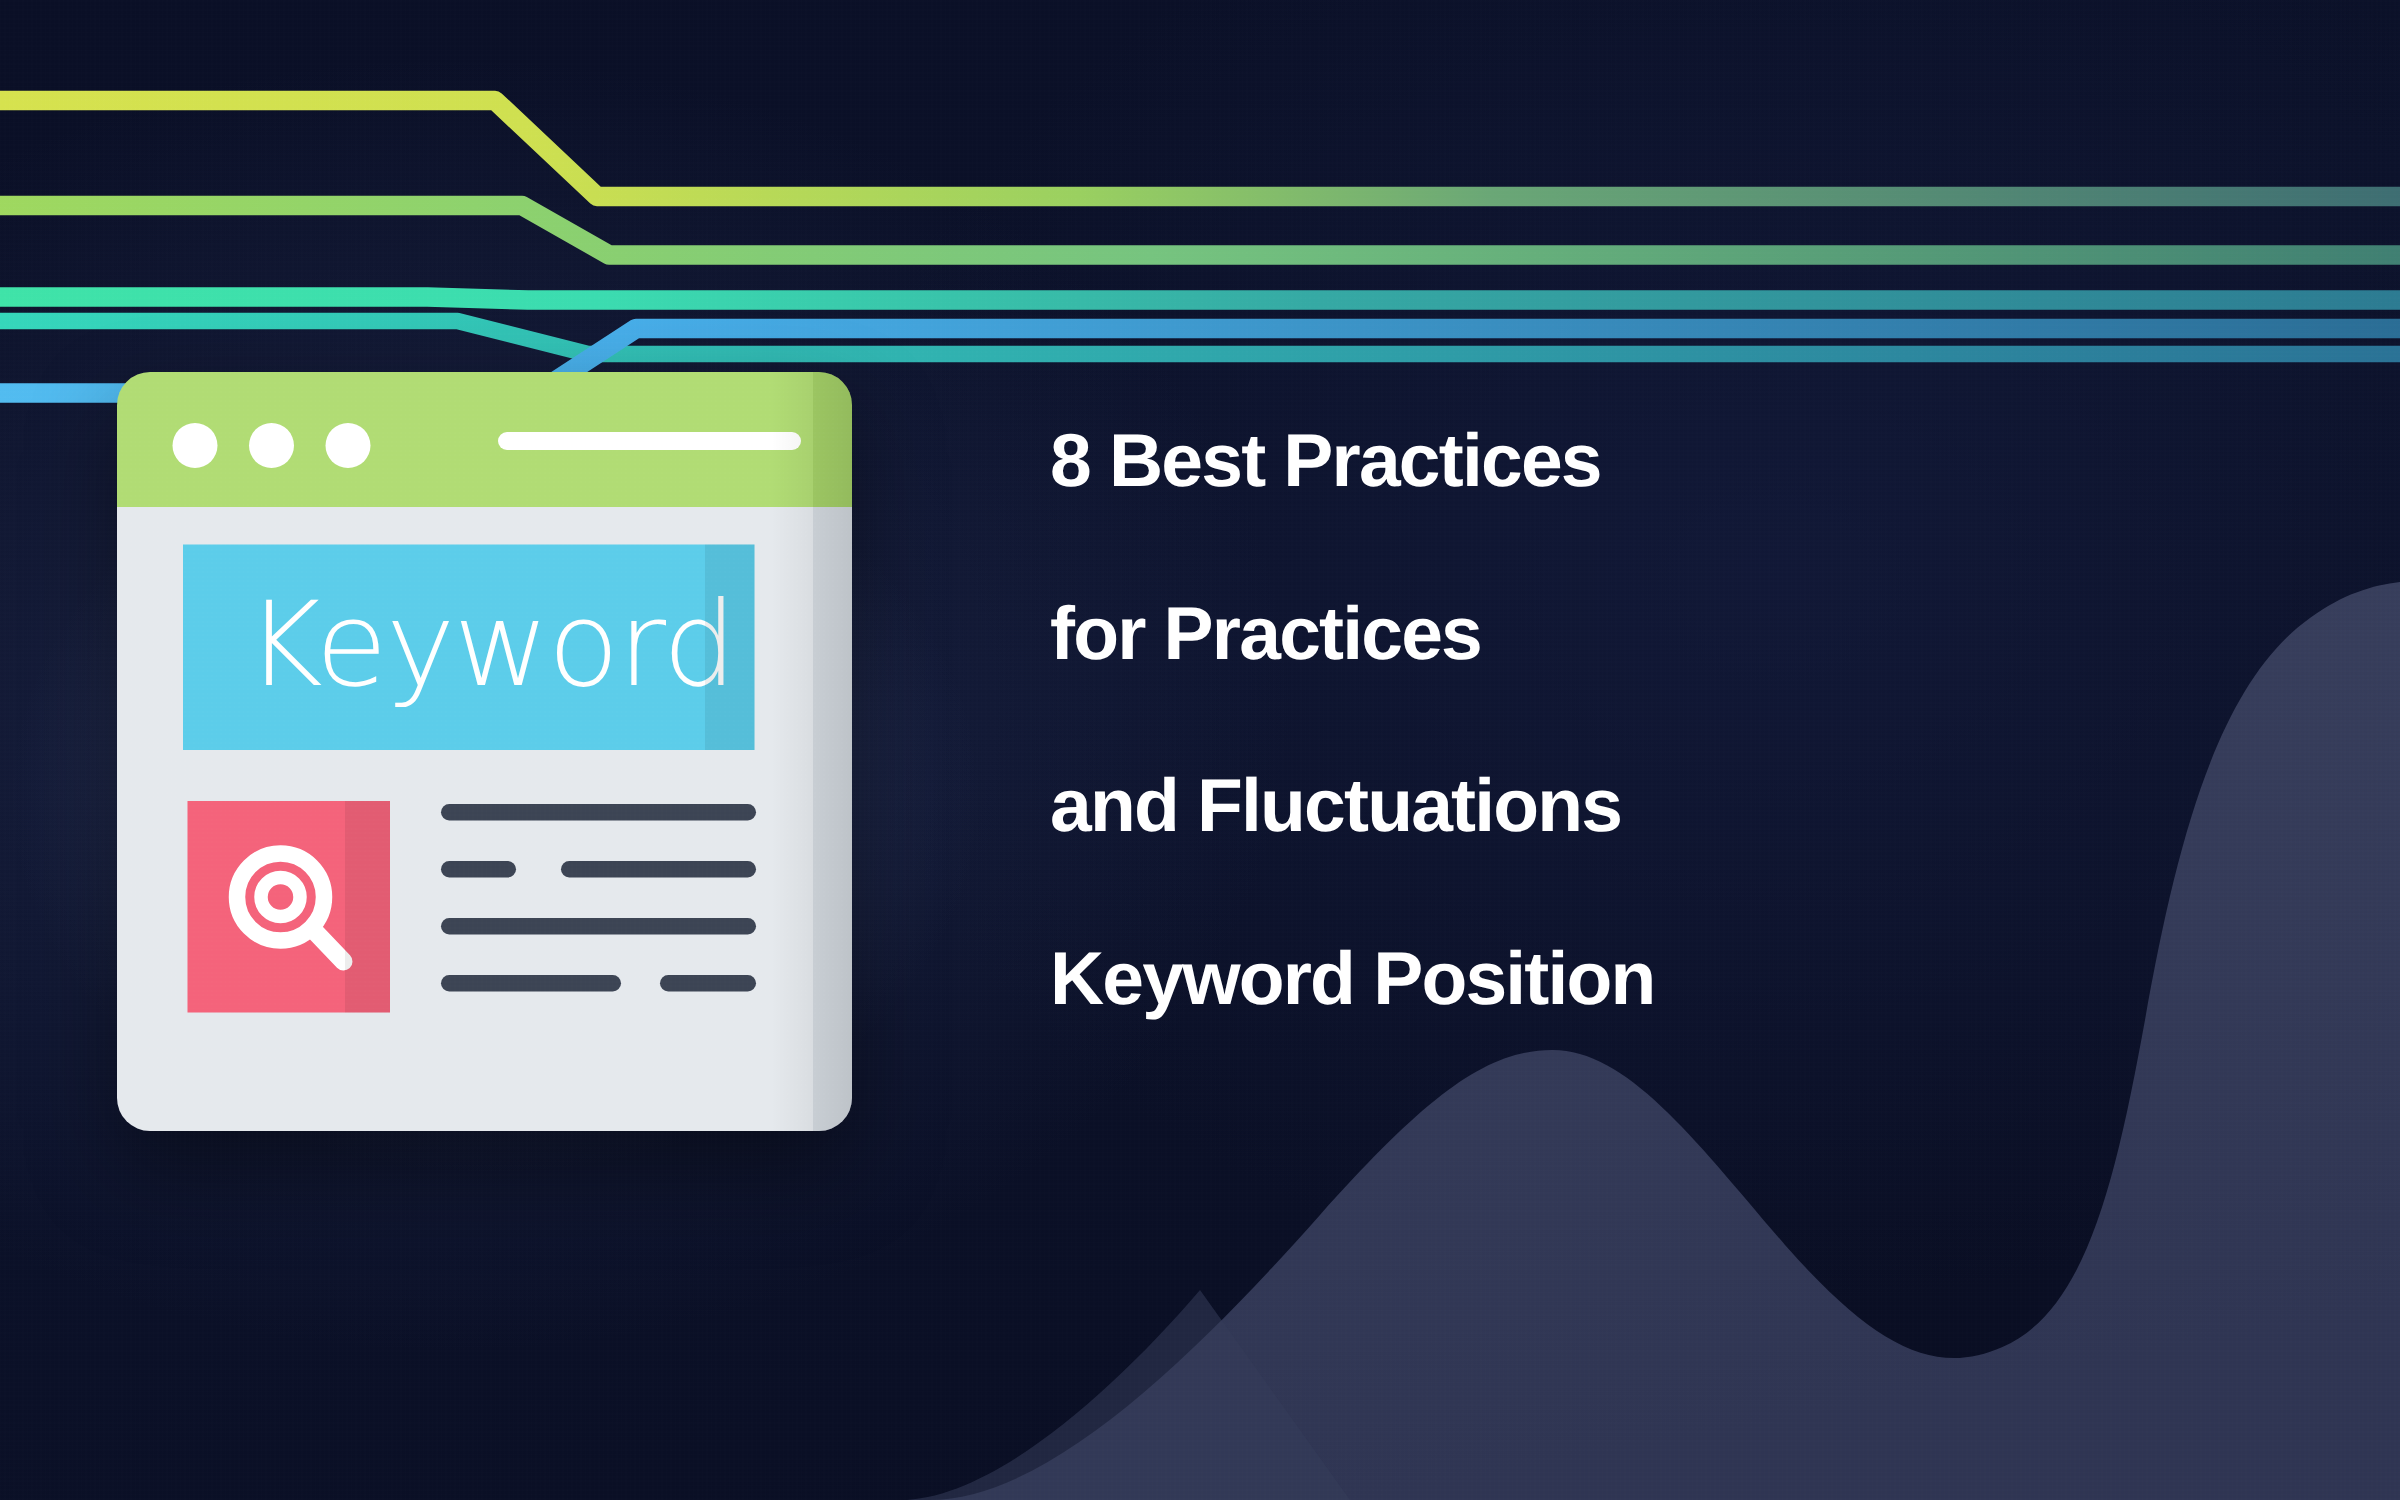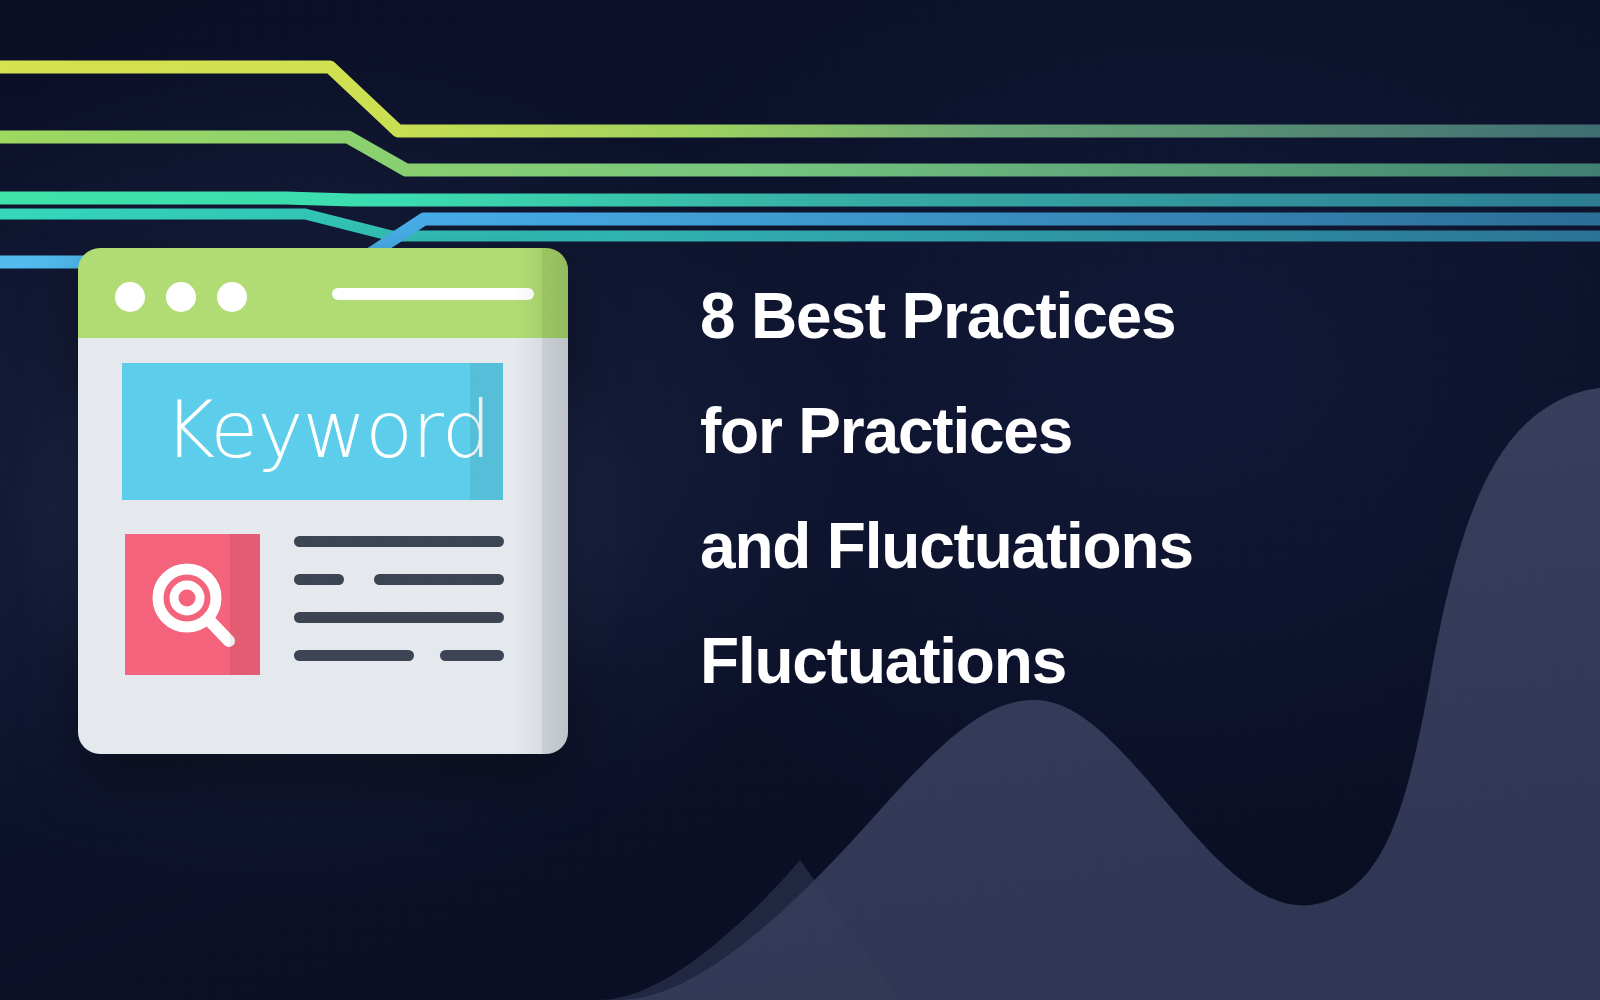--- a/index.html
+++ b/index.html
@@ -195,21 +195,21 @@
 
   
   .headline {
     position: absolute;
     left: 700px;
     top: 216px;
     width: 780px;
     color: #ffffff;
     font-family: "Liberation Sans", sans-serif;
     font-weight: 700;
-    font-size: 64px;
+    font-size: 50px;
     line-height: 115px;
     letter-spacing: -1.2px;
   }
   .headline .ln { display: block; white-space: nowrap; }
 </style>
 </head>
 <body>
 
 <div id="canvas">
 
@@ -334,17 +334,17 @@
 
       <span class="body-edge"></span>
     </div>
   </div>
   <div class="browser-shadow-right"></div>
 
   <h1 class="headline">
     <span class="ln">8 Best Practices</span>
     <span class="ln">for Practices</span>
     <span class="ln">and Fluctuations</span>
-    <span class="ln">Fluctuations</span>
+    <span class="ln">Keyword Position</span>
   </h1>
 
   <div class="bg-noise"></div>
 </div>
 
 </body></html>

